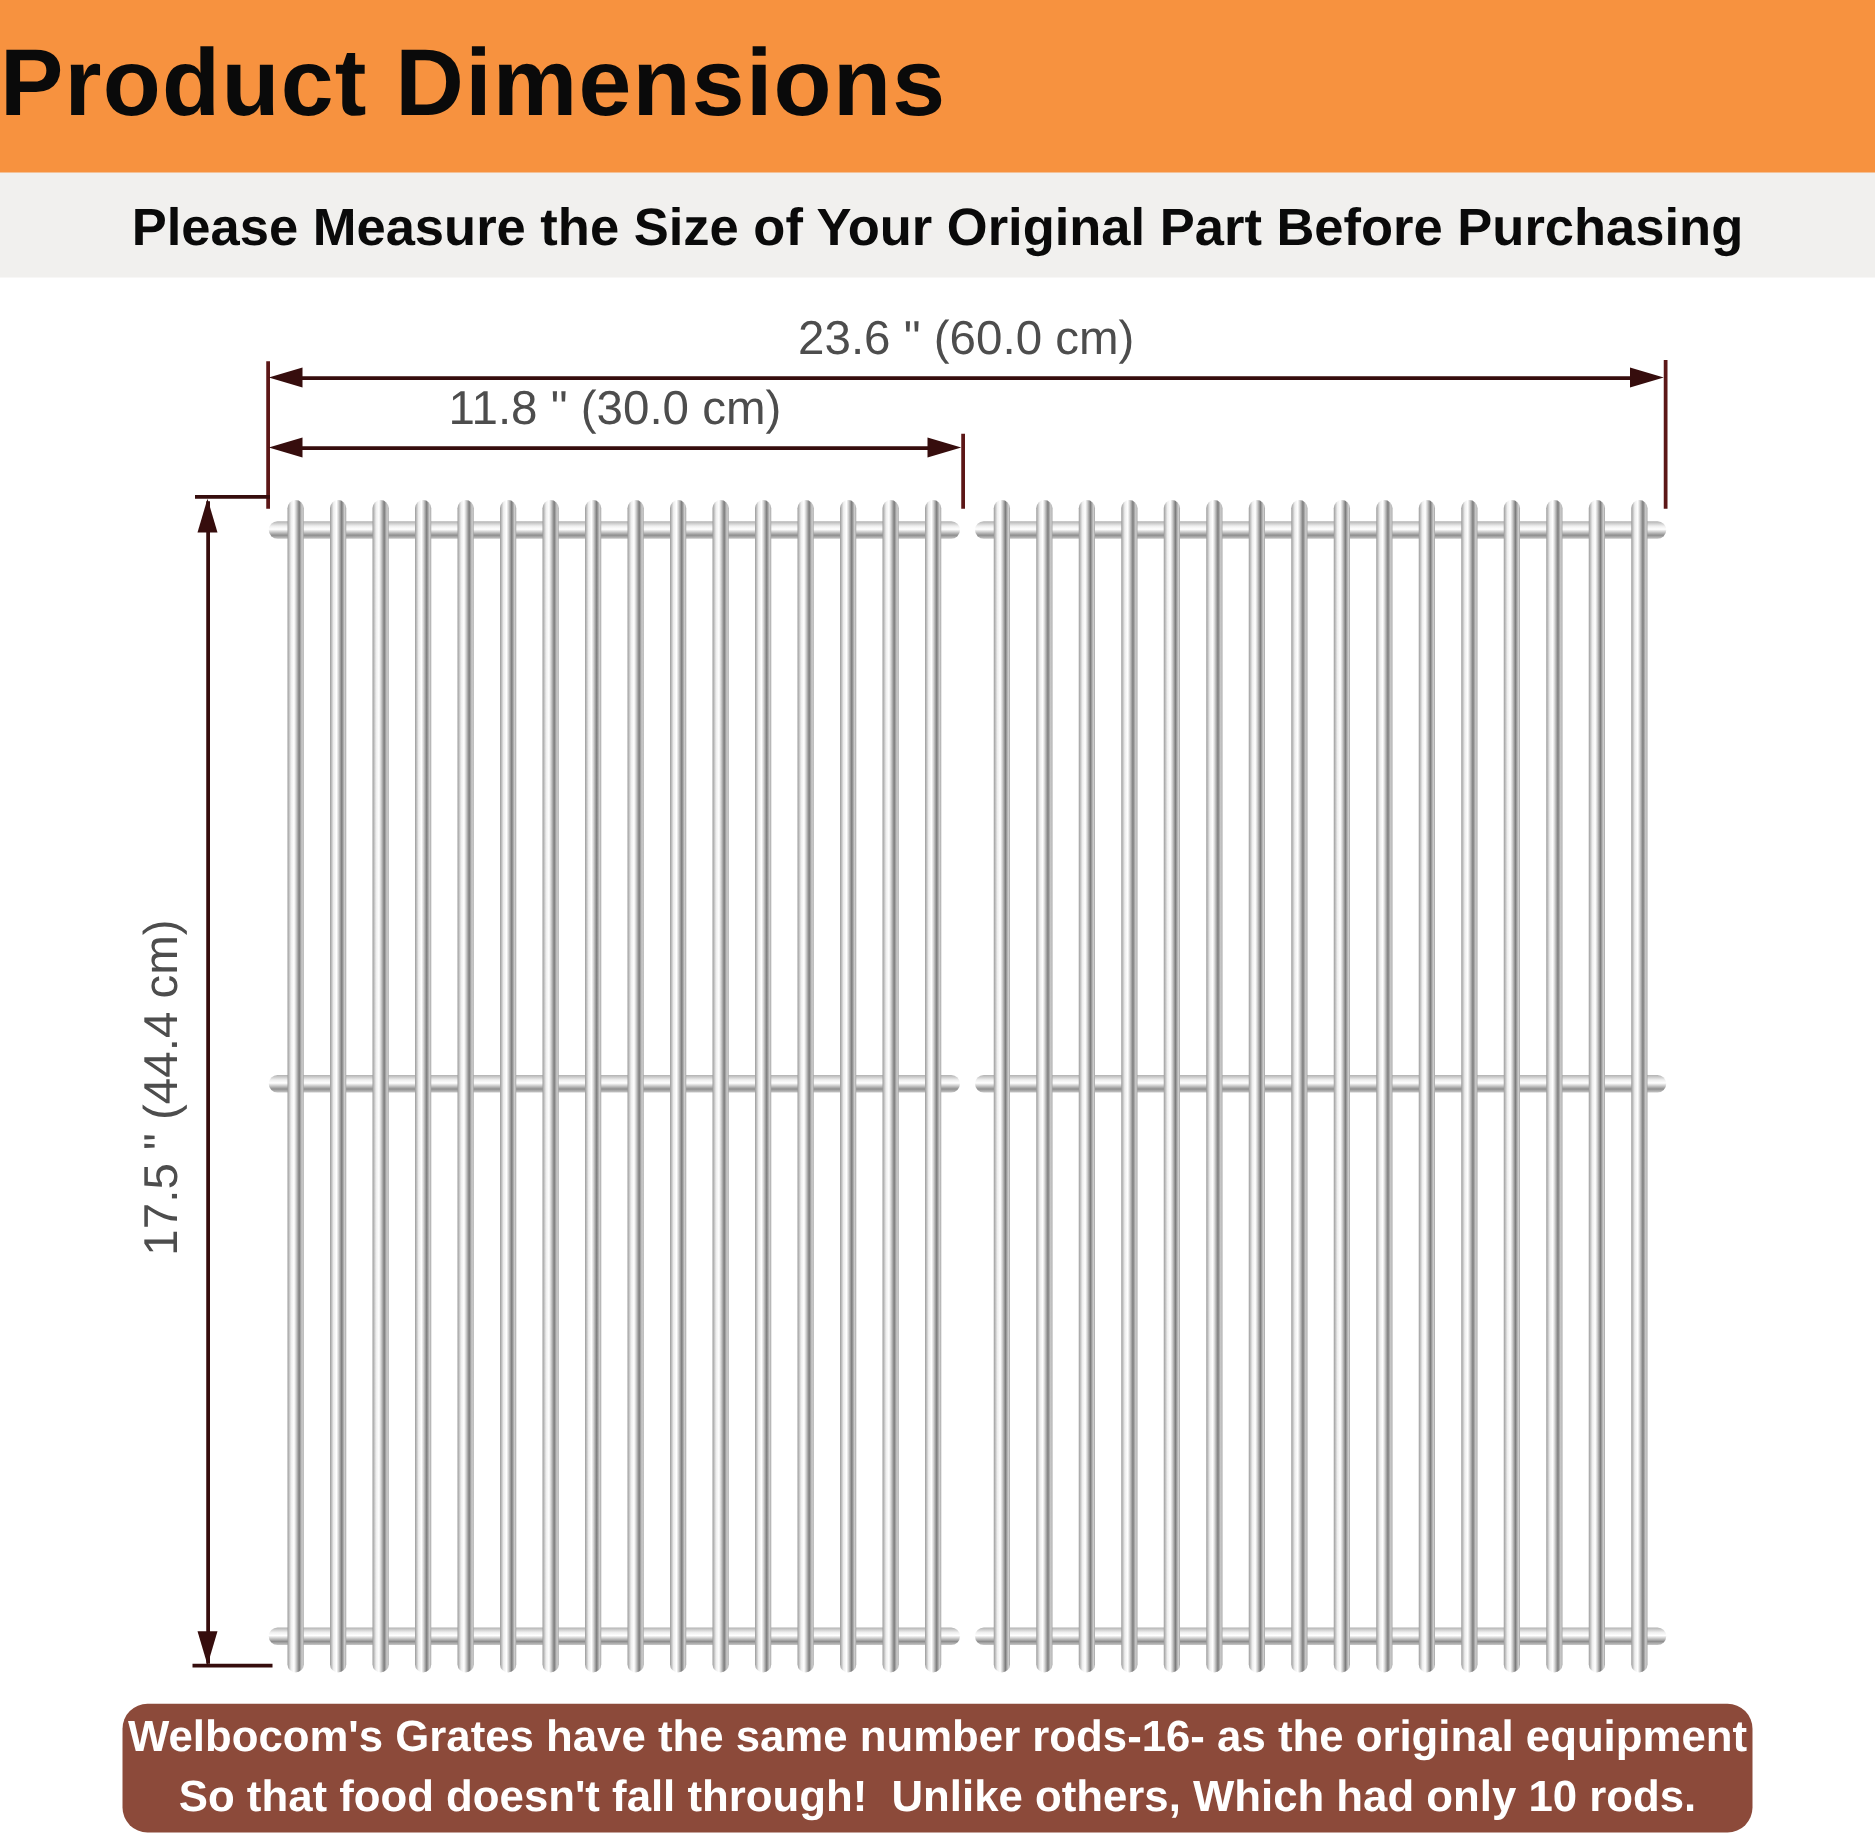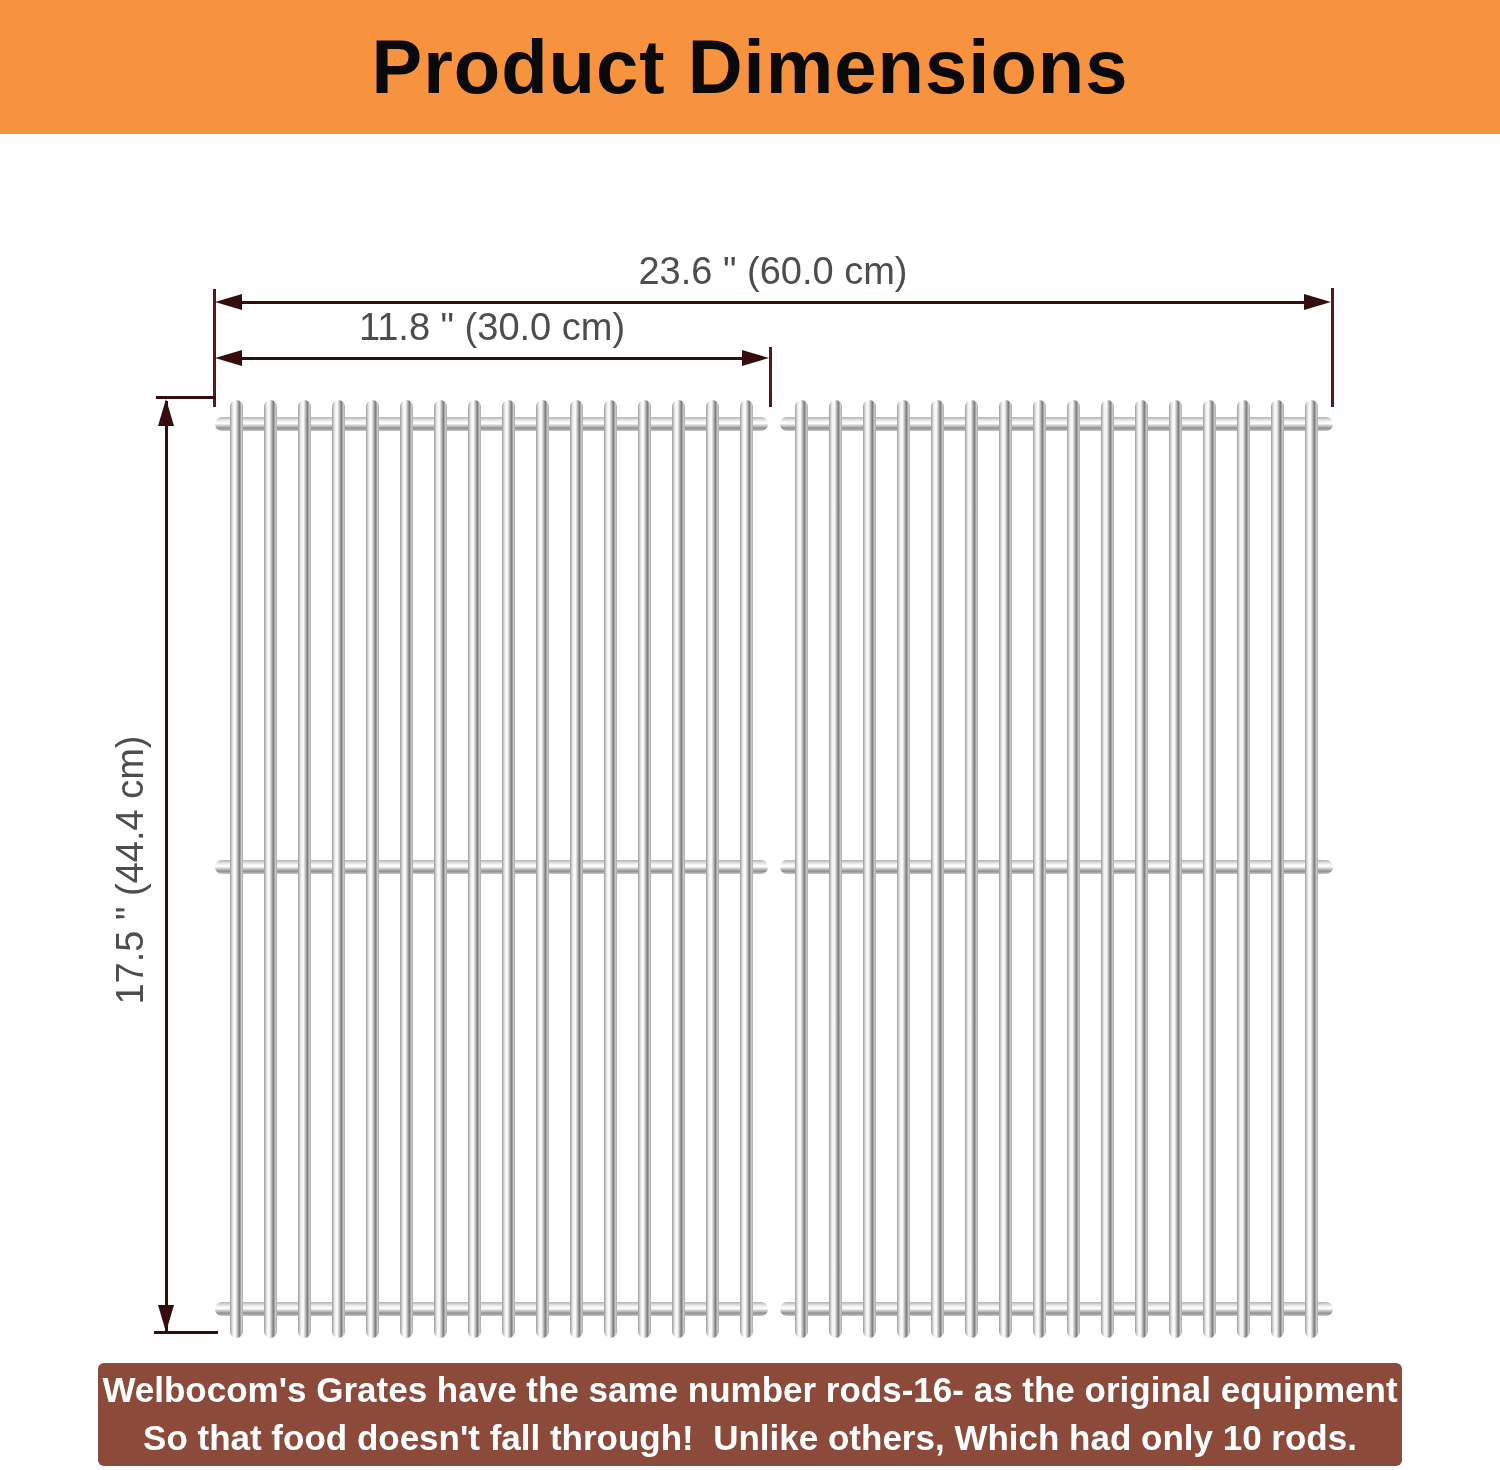--- a/index.html
+++ b/index.html
@@ -12,21 +12,21 @@
     --note-text:#ffffff;
   }
   *{box-sizing:border-box;}
   html,body{margin:0;padding:0;background:#ffffff;}
   .canvas{
     position:relative;width:1500px;height:1470px;background:#ffffff;overflow:hidden;
     font-family:"Liberation Sans",sans-serif;
   }
 
   
-  .banner-orange{position:absolute;left:0;top:0;width:1500px;height:134px;background:var(--orange);text-align:center;}
+  .banner-orange{position:absolute;left:0;top:0;width:1500px;height:162px;background:var(--orange);}
   .banner-orange h1{margin:0;line-height:134px;font-size:76px;font-weight:bold;color:#0a0a0a;letter-spacing:1px;}
   .banner-gray{position:absolute;left:0;top:138px;width:1500px;height:84px;background:var(--gray);text-align:center;}
   .banner-gray h2{margin:0;line-height:88px;font-size:42px;font-weight:bold;color:#0a0a0a;}
 
   
   .dim-line,.tick{position:absolute;background:var(--line-color);}
   .ext-line{position:absolute;background:var(--ext-color);}
   .arr{position:absolute;width:0;height:0;}
 
   #ext-left  {left:213px;top:289px;width:3px;height:118px;}
@@ -64,34 +64,37 @@
     position:absolute;left:0;right:0;height:14px;z-index:1;border-radius:7px;
     background:linear-gradient(180deg,#b2b2b2 0%,#efefef 28%,#ffffff 46%,#8f8f8f 80%,#c8c8c8 100%);
   }
   .crossbar-0{top:17px;}
   .crossbar-1{top:460px;}
   .crossbar-2{top:902px;}
 
   
   .note{
     position:absolute;left:98px;top:1363px;width:1304px;height:103px;
-    background:var(--brown);border-radius:6px;color:var(--note-text);
+    background:var(--brown);border-radius:20px;color:var(--note-text);
     text-align:center;font-weight:bold;font-size:35px;line-height:48px;padding-top:3px;
   }
   .note p{margin:0;white-space:pre-wrap;}
 </style>
 </head>
 <body>
 
 <div class="canvas">
 
   <header class="banner-orange">
     <h1>Product Dimensions</h1>
   </header>
 
+  <div class="banner-gray">
+    <h2>Please Measure the Size of Your Original Part Before Purchasing</h2>
+  </div>
 
   <div class="ext-line" id="ext-left"></div>
   <div class="ext-line" id="ext-right"></div>
   <div class="ext-line" id="ext-mid"></div>
 
   <div class="dim-line" id="dim-total-line"></div>
   <div class="arr" id="arr-total-left"></div>
   <div class="arr" id="arr-total-right"></div>
   <div class="dim-label" id="label-total">23.6 " (60.0 cm)</div>
 

